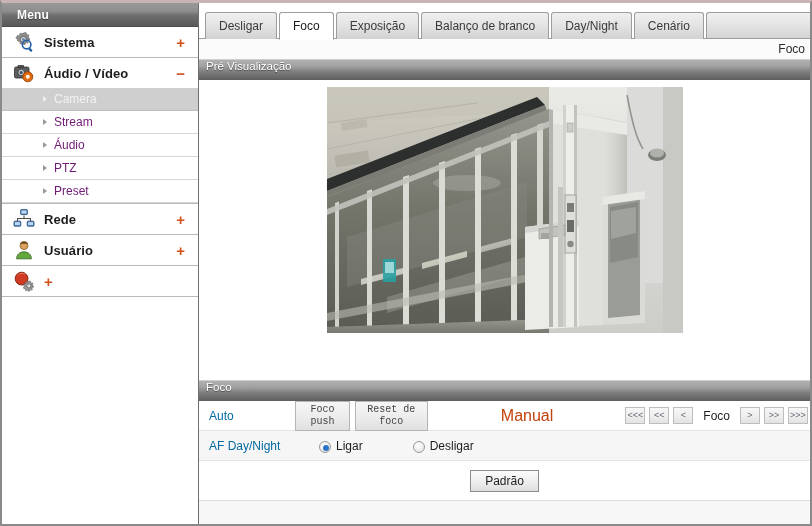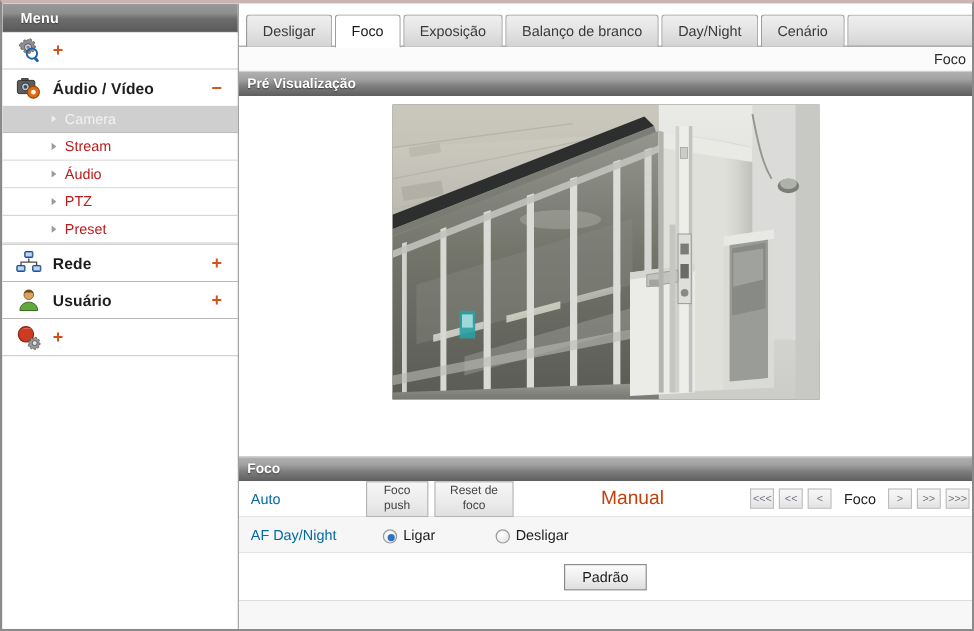--- a/index.html
+++ b/index.html
@@ -74,21 +74,21 @@
     font-size: 15px;
     line-height: 1;
     padding-right: 3px;
   }
   .sub-item {
     height: 23px;
     display: flex;
     align-items: center;
     padding-left: 41px;
     font-size: 12px;
-    color: #b91c1c;
+    color: #701a75;
     border-bottom: 1px solid #d6d6d6;
     background: #ffffff;
     cursor: pointer;
   }
   .sub-item.active {
     background: #cfcfcf;
     color: #f2f2f2;
     border-bottom: 1px solid #bdbdbd;
   }
   .sub-item .arrow {
@@ -176,23 +176,22 @@
     font-size: 12px;
     color: #2a2a2a;
   }
 
   
   .sec-head {
     height: 21px;
     background: linear-gradient(to bottom, #b0b0b0 0%, #a2a2a2 30%, #7d7d7d 60%, #5e5e5e 100%);
     color: #ffffff;
     font-size: 11.5px;
-    font-weight: bold;
-    display: flex;
-    align-items: center;
+    font-weight: normal;
+    display: flex;
     padding-left: 7px;
     text-shadow: 0 1px 1px rgba(0,0,0,.5);
     border-top: 1px solid #cfcfcf;
   }
 
   
   .preview-body {
     height: 300px;
     background: #ffffff;
     display: flex;
@@ -222,21 +221,21 @@
     border-bottom: 1px solid #e4e4e4;
     padding-left: 10px;
   }
   .frow.alt { background: #f6f6f6; }
   .flabel {
     width: 110px;
     font-size: 12px;
     color: #0369a1;
   }
   .btn {
-    font-family: Liberation Sans, sans-serif;
+    font-family: Liberation Mono, monospace;
     font-size: 10px;
     color: #444;
     background: linear-gradient(to bottom, #f6f6f6 0%, #ececec 55%, #e0e0e0 100%);
     border: 1px solid #b4b4b4;
     padding: 2px 5px;
     margin-right: 5px;
     cursor: pointer;
     line-height: 12px;
   }
   .manual-lbl {
@@ -327,20 +326,21 @@
           <svg class="ic" viewBox="0 0 22 22">
             <g transform="translate(1,1)">
               <path d="M9 1l1.2.25.7-1.0 1.5.75-.35 1.2 1 .85 1.15-.5.85 1.4-1 .8.25 1.25 1.25.3-.1 1.6-1.3.05-.5 1.2.9 1-1.15 1.15-1.05-.75-1.15.55-.05 1.3-1.6.1-.35-1.25-1.25-.25-.8 1-1.4-.85.5-1.15-.85-1-1.2.35L3.3 8.6l.25-1.2L2.4 6.5l-.5-1.15 1.15-.5.4-1.3 1.6.35.9-.9-.3-1.25 1.5-.6.7 1.1L9 1z" fill="#8f8f8f" stroke="#5c5c5c" stroke-width=".6"></path>
               <circle cx="9.4" cy="7.4" r="3" fill="#dcdcdc" stroke="#4f4f4f" stroke-width=".8"></circle>
               <circle cx="9.4" cy="7.4" r="1.4" fill="#6d86a8"></circle>
               <circle cx="12.6" cy="12.6" r="4.3" fill="none" stroke="#1f5fa8" stroke-width="1.6"></circle>
               <rect x="15.5" y="15.2" width="4.6" height="2.4" rx="1" transform="rotate(45 15.5 15.2)" fill="#1f5fa8"></rect>
             </g>
           </svg>
         </span>
+        <span class="lbl">Sistema</span>
         <span class="pm">+</span>
       </div>
     </div>
 
     <div class="nav-group">
       <div class="nav-top">
         <span class="ico">
           <svg class="ic" viewBox="0 0 22 22">
             <rect x="1.5" y="5" width="14.5" height="11" rx="1.5" fill="#5d5d5d" stroke="#2f2f2f" stroke-width=".8"></rect>
             <path d="M5 5V3.5h5.5V5z" fill="#5d5d5d" stroke="#2f2f2f" stroke-width=".7"></path>

